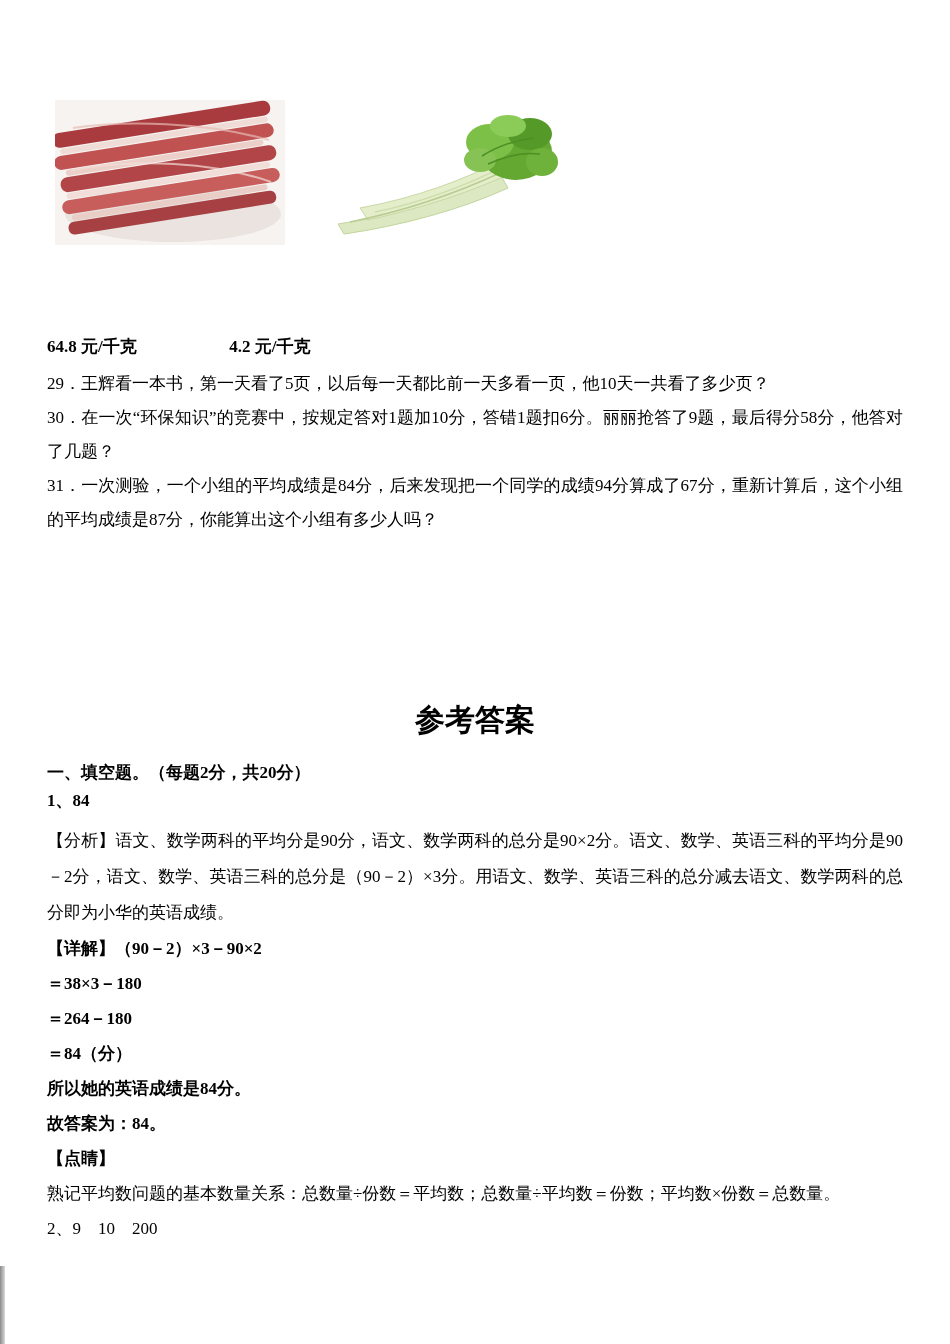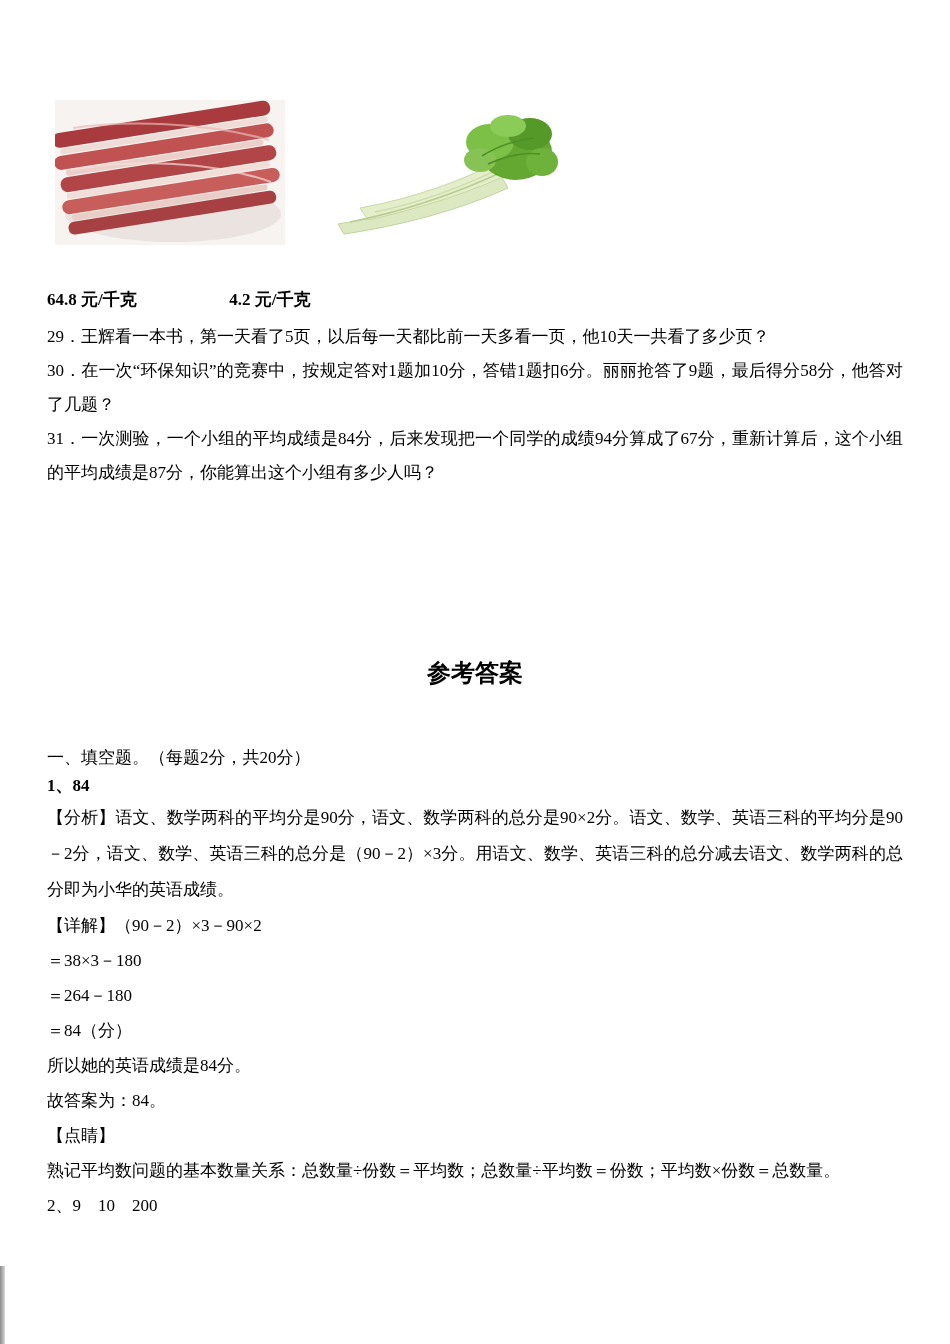--- a/index.html
+++ b/index.html
@@ -22,46 +22,46 @@
     margin-left: 8px;
   }
   .meat-img { width: 230px; height: 145px; display: block; }
   .veg-img  { width: 228px; height: 126px; display: block; margin-left: 45px; margin-top: 12px; }
 
   .prices-row {
     margin-top: 44px;
     font-weight: bold;
     line-height: 22px;
   }
-  .price-1 { display: inline-block; width: 178px; }
+  .price-1 { display: inline-block; width: 178px; margin-top: 47px; }
 
   .questions { margin-top: 9px; }
   .questions p {
     line-height: 34px;
     text-align: justify;
   }
 
   .answers-heading {
     margin-top: 168px;
     text-align: center;
-    font-size: 24px;
+    font-size: 30px;
     font-weight: bold;
     line-height: 30px;
   }
 
-  .section-title { margin-top: 56px; line-height: 28px; }
+  .section-title { margin-top: 24px; line-height: 28px; font-weight: bold; }
   .answer-label  { line-height: 28px; font-weight: bold; }
 
   .analysis {
-    margin-top: 0;
+    margin-top: 8px;
     line-height: 36px;
     text-align: justify;
   }
 
-  .detail-line { line-height: 35px; }
+  .detail-line { line-height: 35px; font-weight: bold; }
   .tip-line    { line-height: 35px; text-align: justify; }
   .answer-2    { line-height: 35px; }
 
   .edge-artifact {
     position: absolute;
     left: 0;
     bottom: 0;
     width: 5px;
     height: 78px;
     background: linear-gradient(to right, #8a8a8a, #d9d9d9);

